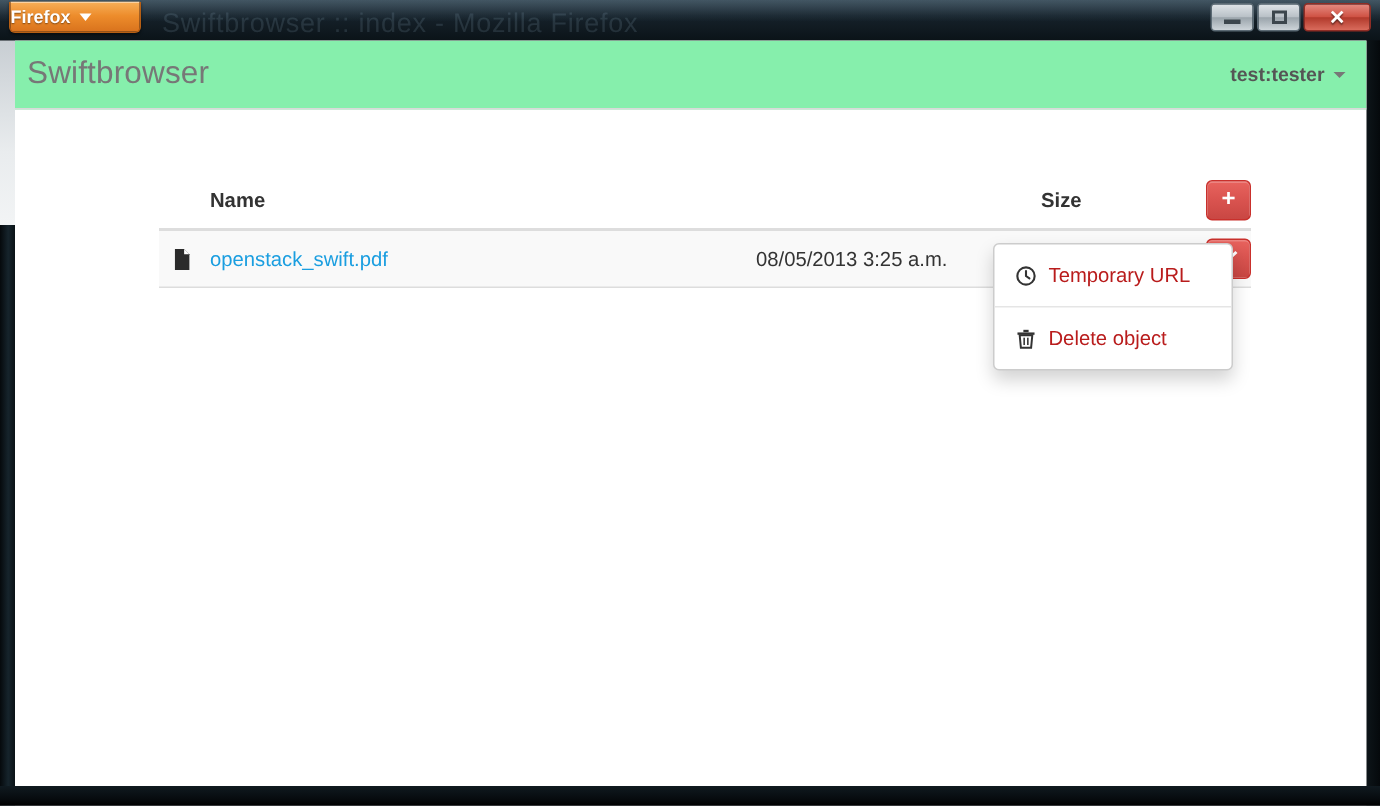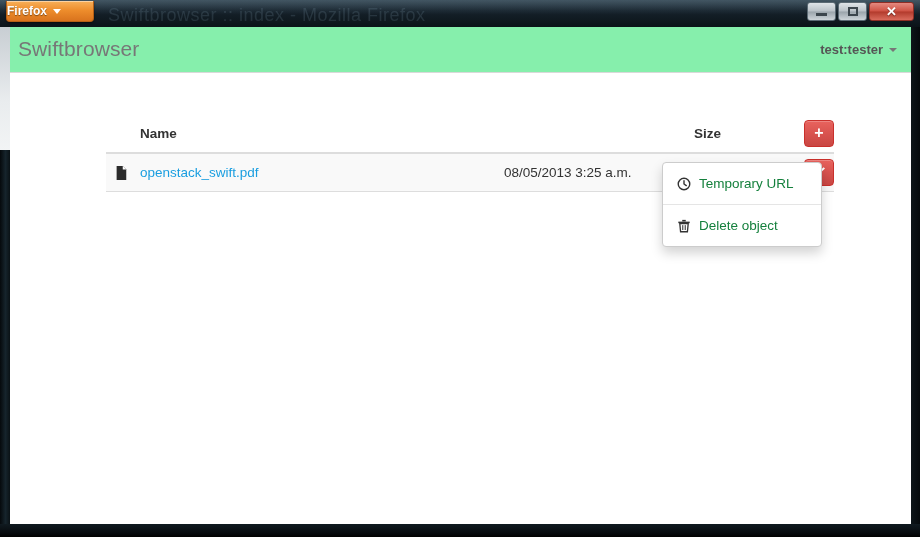--- a/index.html
+++ b/index.html
@@ -149,21 +149,21 @@
 
   
   .dropdown-menu {
     position: absolute; left: 556px; top: 48px; width: 160px;
     background: #ffffff; border: 1px solid #cccccc;
     border-radius: 4px; box-shadow: 0 6px 12px rgba(0,0,0,.175);
     padding: 5px 0; z-index: 20;
   }
   .dd-item {
     display: flex; align-items: center; gap: 8px;
-    padding: 8px 14px; font-size: 13.5px; color: #15803d;
+    padding: 8px 14px; font-size: 13.5px; color: #b91c1c;
     white-space: nowrap; cursor: pointer;
   }
   .dd-divider { height: 1px; background: #e5e5e5; margin: 5px 0; }
   .dd-icon { width: 14px; height: 14px; flex: none; display: block; }
 </style>
 </head>
 <body>
 
 <div id="root">
 

